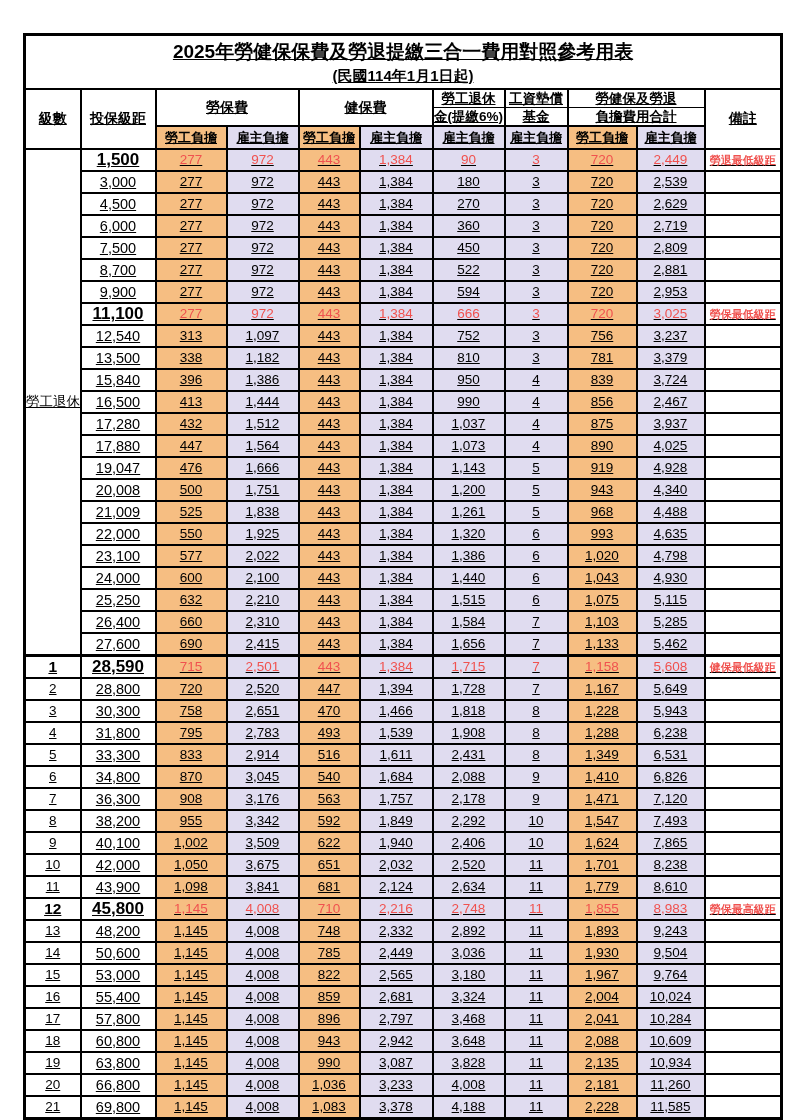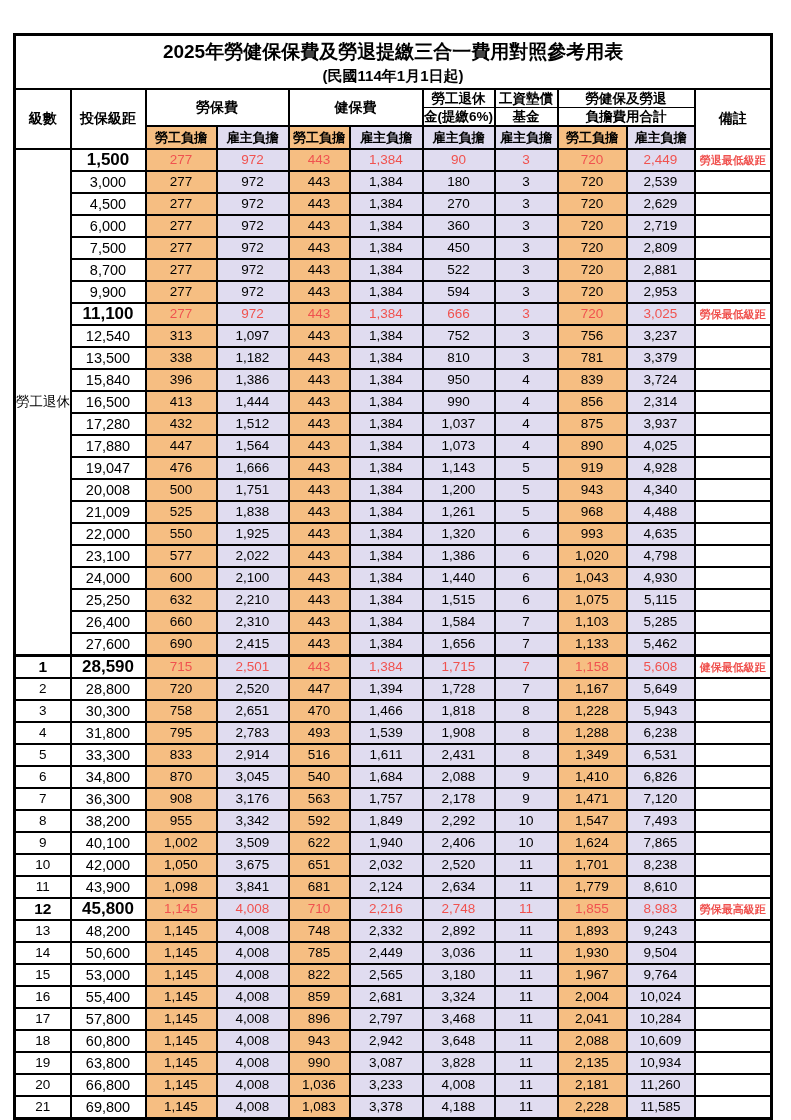--- a/index.html
+++ b/index.html
@@ -2,21 +2,21 @@
 <html style="--worker-bg: #F6BE82; --employer-bg: #E0DCF0; --hl: #F0524F;"><head>
 <meta charset="utf-8">
 <style>
   * { box-sizing: border-box; }
   html,body { margin:0; padding:0; background:#fff; }
   body {
     width:791px; height:1120px;
     font-family:"Liberation Sans", sans-serif;
     color:#000;
   }
-  .sheet { padding:33px 0 0 13px; }
+  .sheet { padding:33px 0 0 23px;text-decoration:underline; }
   table.ref {
     border-collapse:collapse;
     table-layout:fixed;
     width:757px;
     border:3px solid #000;
   }
   td, th {
     border:2px solid #000;
     padding:0;
     text-align:center;
@@ -234,21 +234,21 @@
         </tr>
         <tr>
           <td class="bk">16,500</td>
           <td class="w">413</td>
           <td class="e">1,444</td>
           <td class="w">443</td>
           <td class="e">1,384</td>
           <td class="e">990</td>
           <td class="e">4</td>
           <td class="w">856</td>
-          <td class="e">2,314</td>
+          <td class="e">2,467</td>
           <td class="rm"></td>
         </tr>
         <tr>
           <td class="bk">17,280</td>
           <td class="w">432</td>
           <td class="e">1,512</td>
           <td class="w">443</td>
           <td class="e">1,384</td>
           <td class="e">1,037</td>
           <td class="e">4</td>

